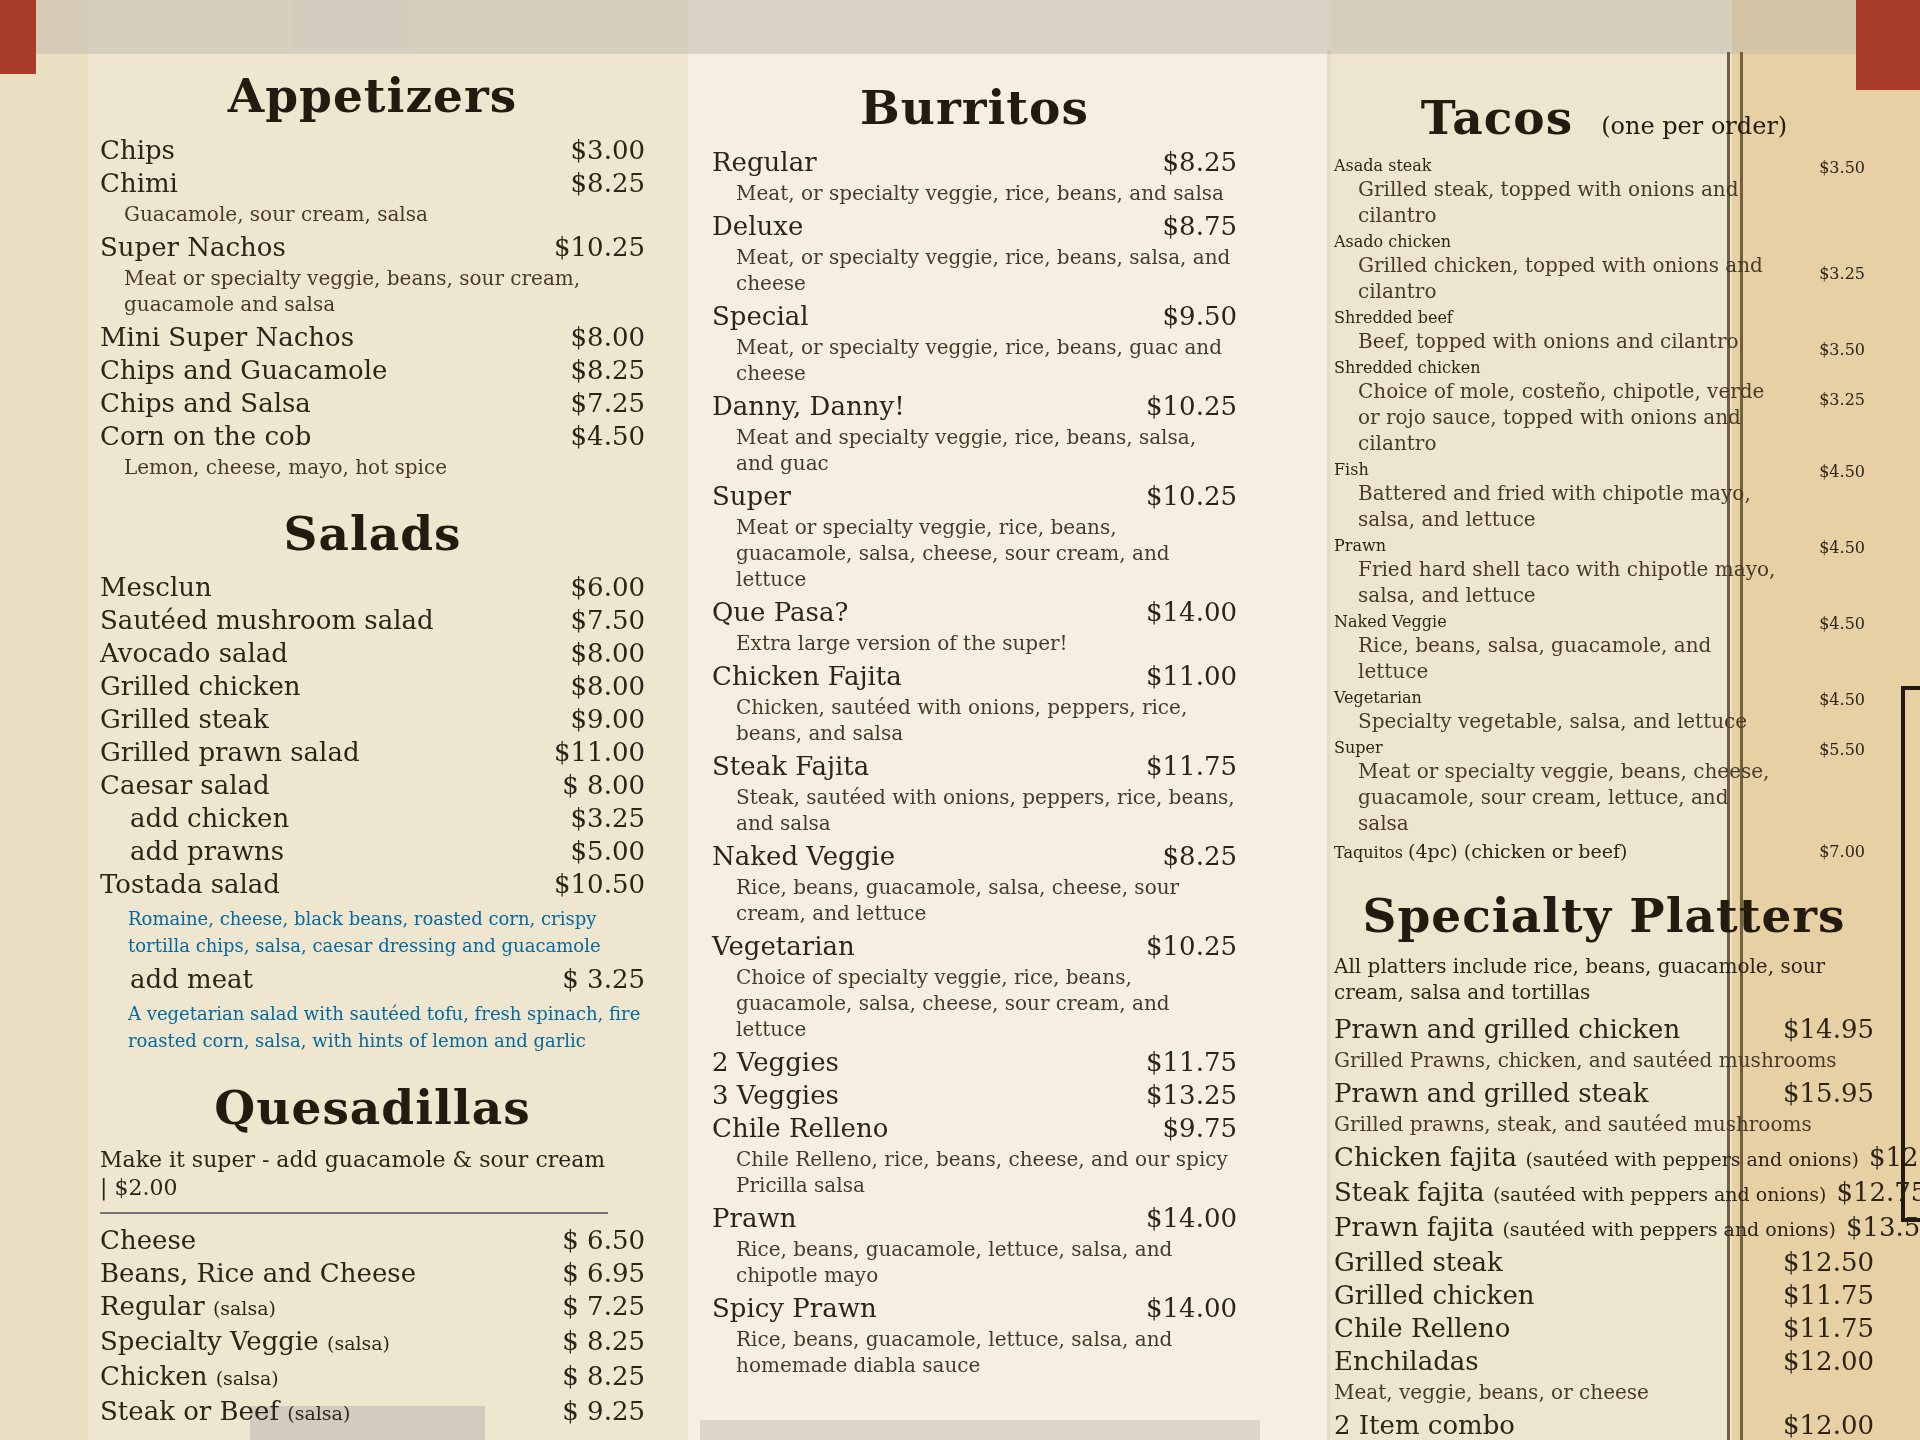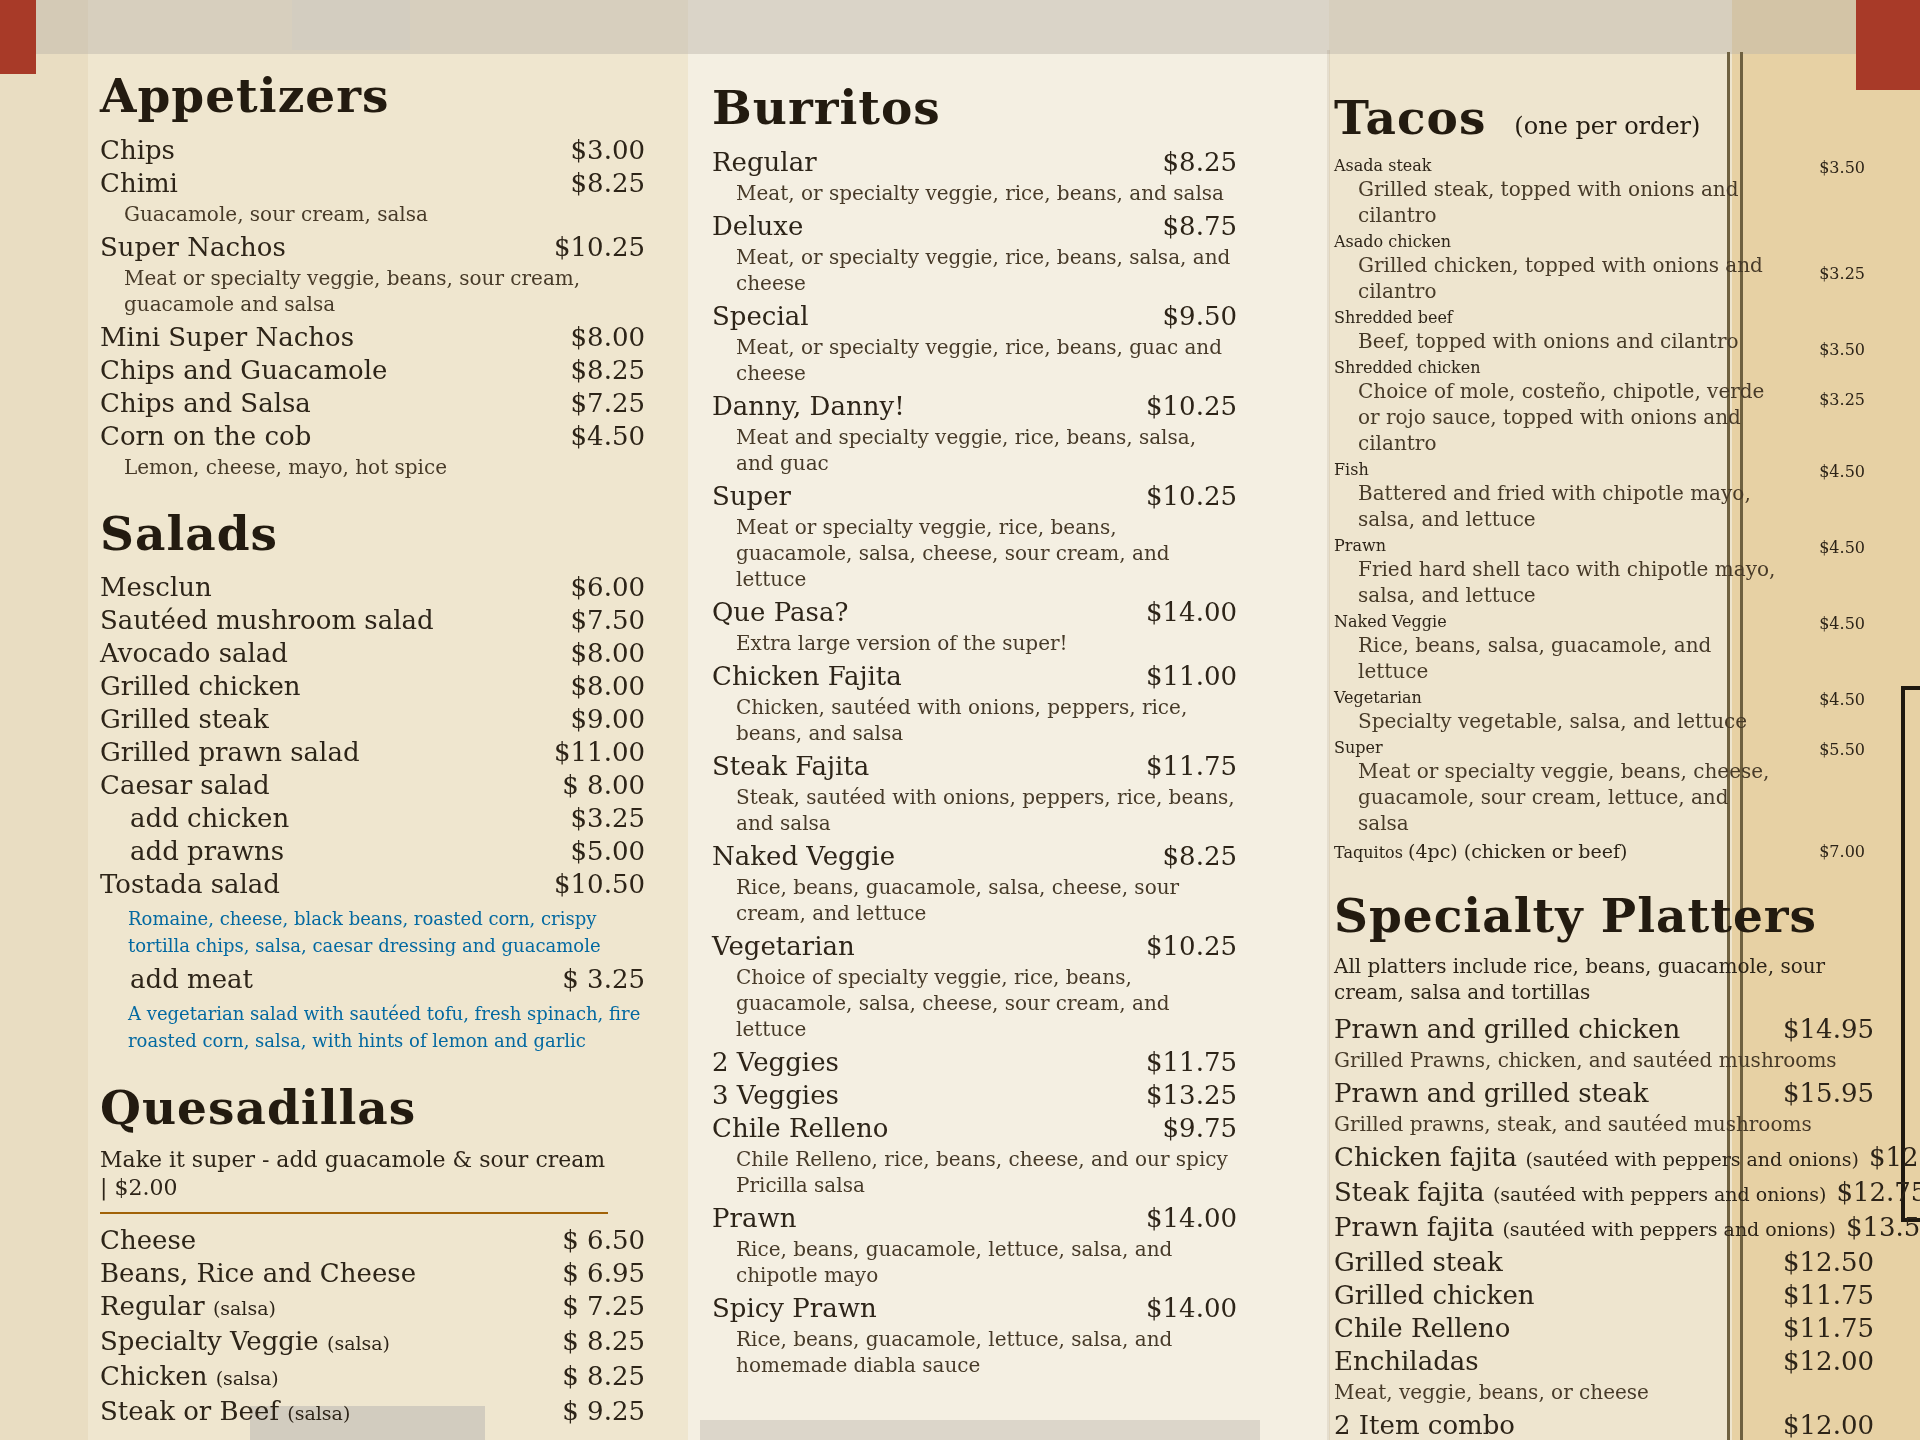--- a/index.html
+++ b/index.html
@@ -22,34 +22,34 @@
   .tape2{left:250px;top:1406px;width:235px;height:34px;background:rgba(205,199,188,0.85);}
   .tape3{left:700px;top:1420px;width:560px;height:20px;background:rgba(203,196,186,0.6);}
   .crease{position:absolute;left:1327px;top:50px;bottom:0;width:3px;background:rgba(120,100,70,0.12);}
 
   
   .col{position:absolute;color:#2d2418;z-index:5;}
   .col-left{left:100px;top:70px;width:545px;}
   .col-mid{left:712px;top:82px;width:525px;}
   .col-right{left:1334px;top:92px;width:540px;}
 
-  .section-title{font-size:47px;line-height:1.1;color:#231b10;letter-spacing:1px;margin:0 0 12px 0;font-weight:600;}
+  .section-title{font-size:47px;line-height:1.1;color:#231b10;letter-spacing:1px;margin:0 0 12px 0;font-weight:600;text-align:center;}
   .mt{margin-top:28px;}
   .subtitle-inline{font-size:24px;font-weight:400;letter-spacing:0;margin-left:28px;}
 
   .item{display:flex;justify-content:space-between;align-items:flex-start;font-size:26px;line-height:33px;}
   .iname{white-space:nowrap;}
   .iprice{white-space:nowrap;padding-left:10px;}
   .qual{font-size:19px;}
   .indent{padding-left:30px;}
   .desc{font-size:20px;line-height:26px;padding-left:24px;margin:1px 0 4px 0;color:#473a28;}
   .desc-sm{font-size:18px;line-height:27px;padding-left:28px;margin:4px 0 4px 0;color:#0369a1;}
 
   .note{font-size:22px;line-height:28px;margin:0 0 10px 0;color:#2d2418;}
-  .note-rule{border-bottom:2px solid #a16207;padding-bottom:10px;width:508px;}
+  .note-rule{border-bottom:2px solid #737373;padding-bottom:10px;width:508px;}
   .note-sm{font-size:20px;line-height:26px;margin:0 0 8px 0;}
 
   
   .titem{position:relative;padding-right:96px;display:block;}
   .titem .iprice{position:absolute;right:9px;top:2px;padding-left:0;}
   .titem .iprice.plow{top:32px;}
 </style>
 </head>
 <body>
 

